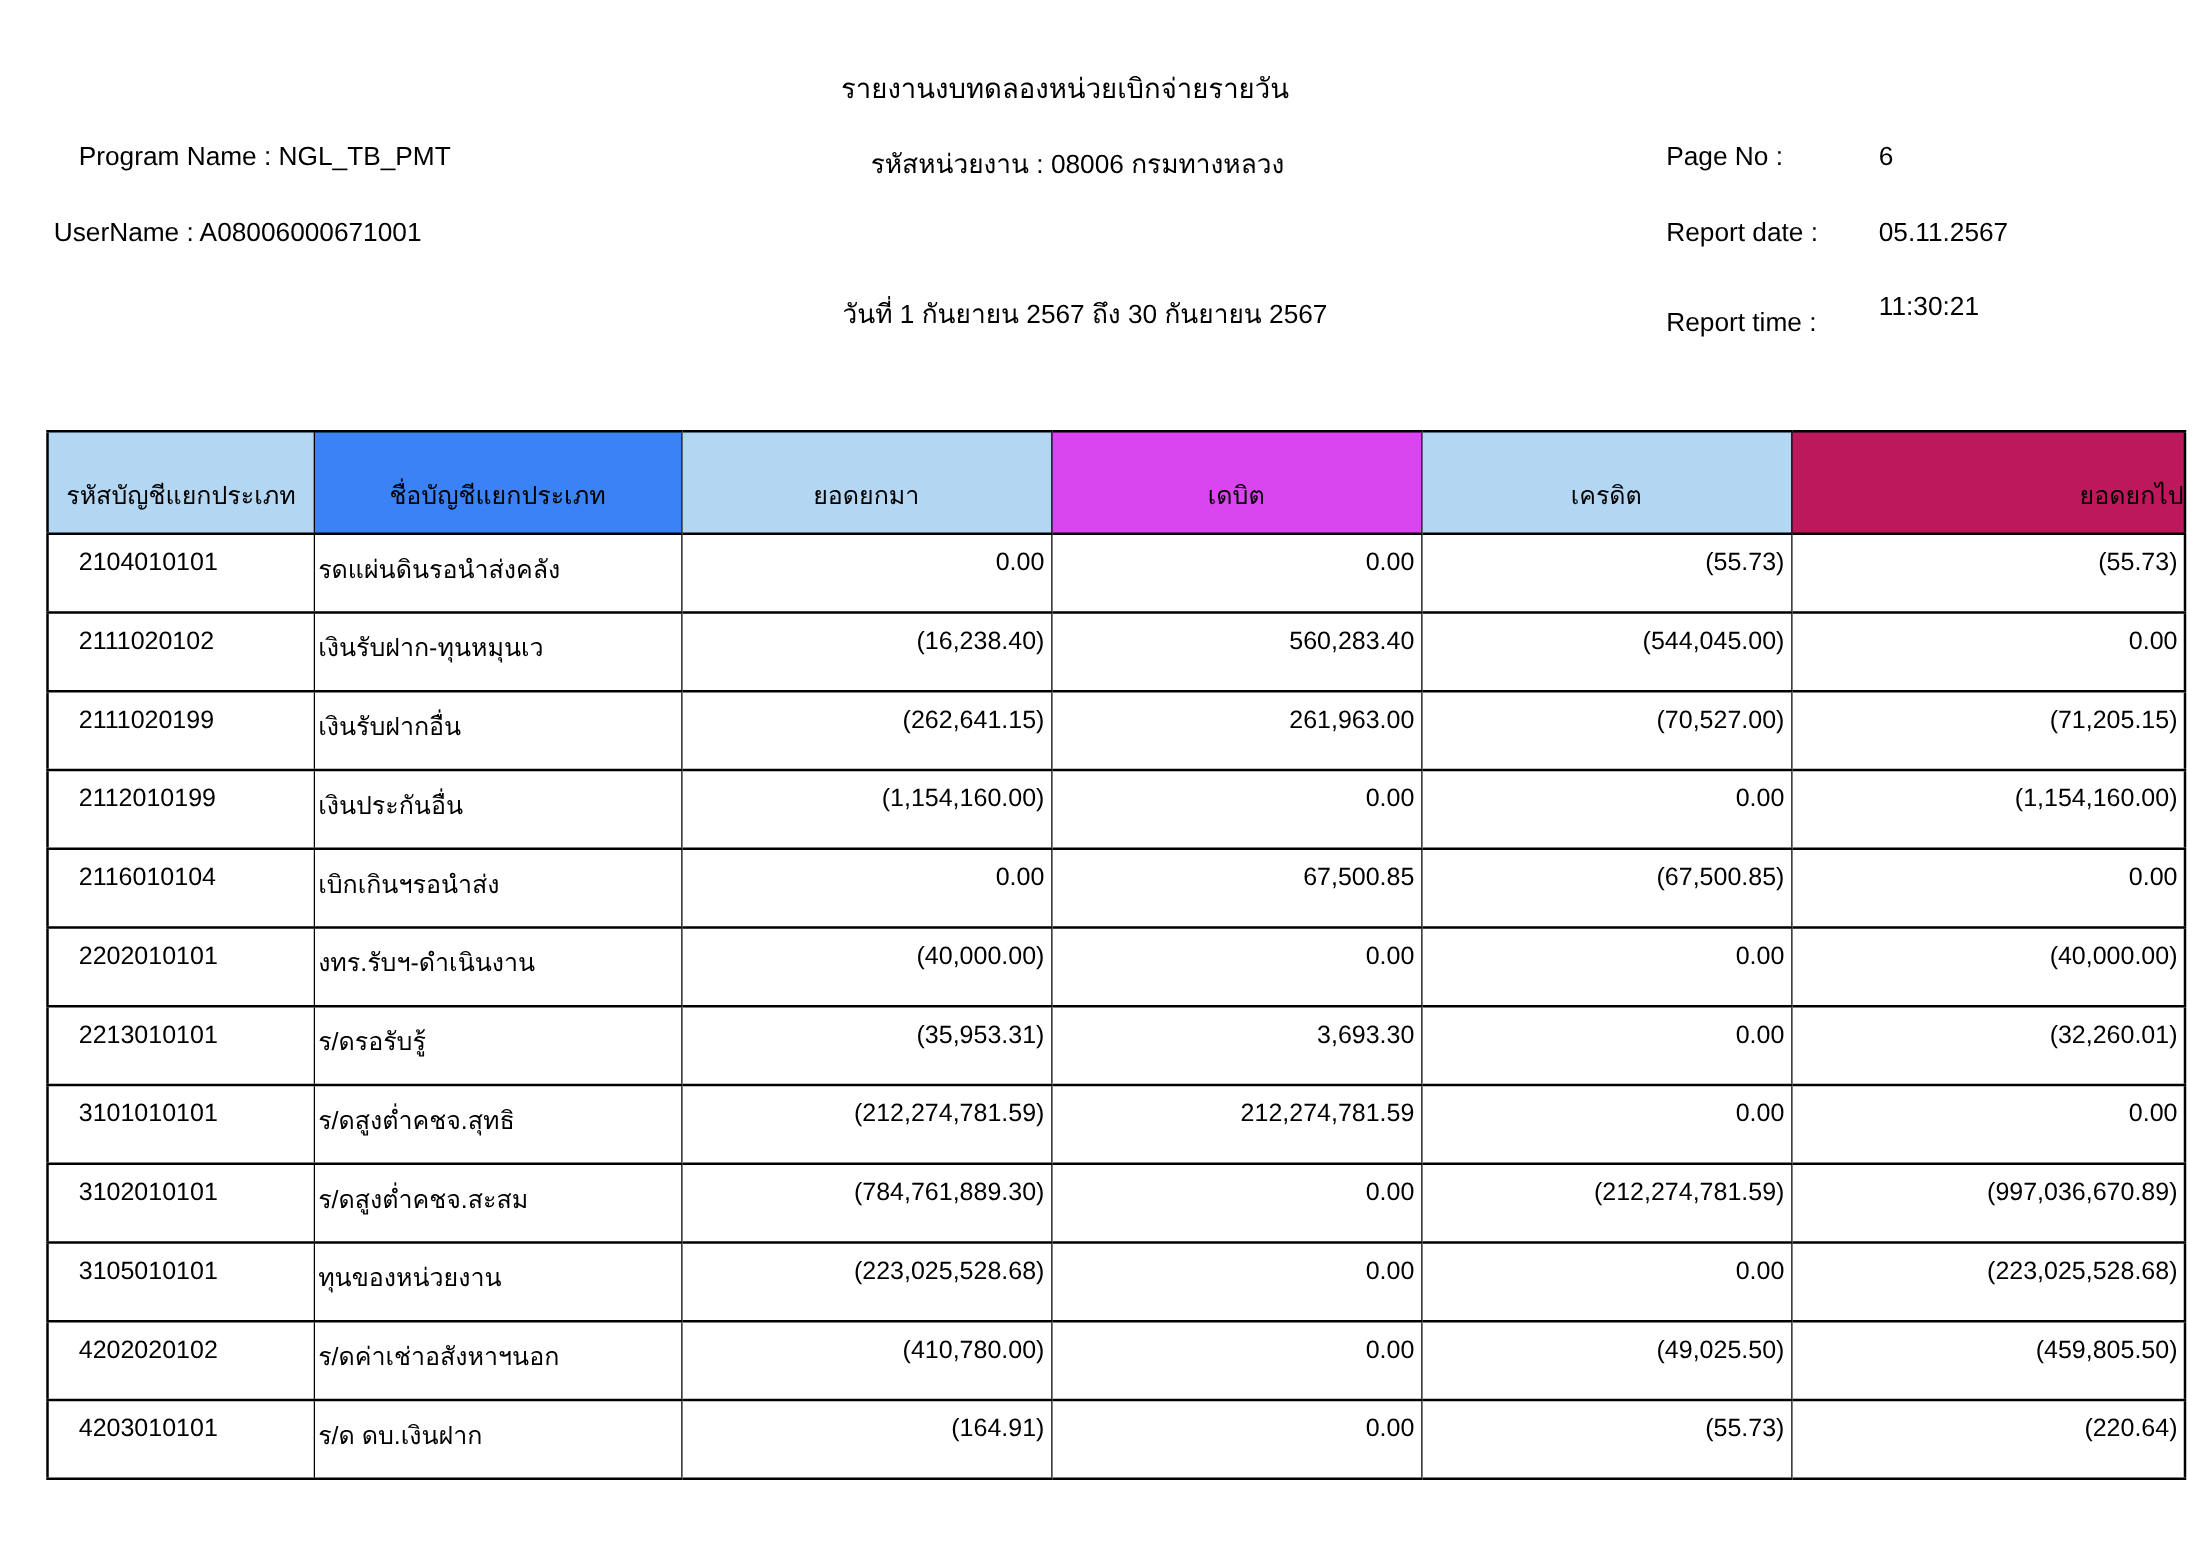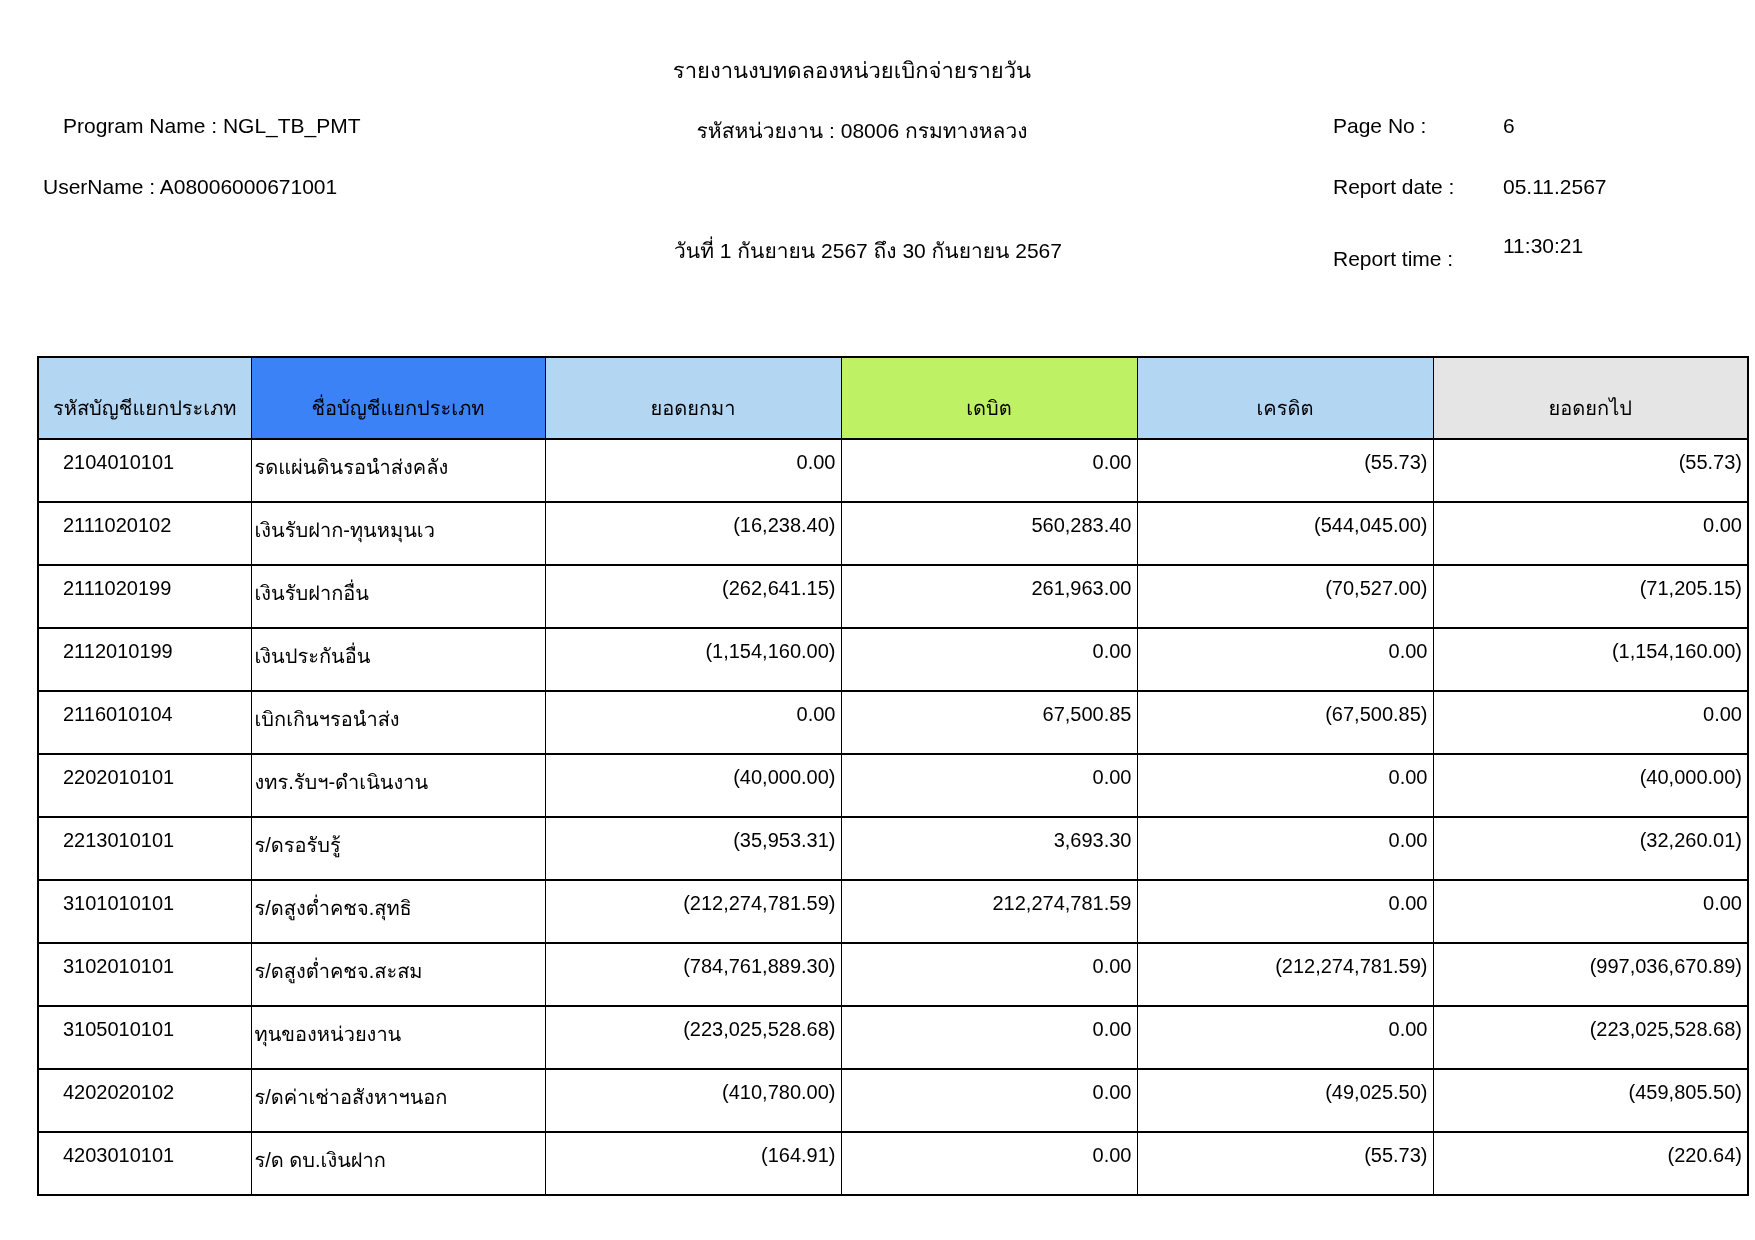--- a/index.html
+++ b/index.html
@@ -15,21 +15,21 @@
     background: #fff;
     overflow: hidden;
   }
   .abs { position: absolute; white-space: nowrap; font-size: 21px; color: #000; }
   .ctr { transform: translateX(-50%); }
   .title { font-size: 22px; }
 
   table.tb {
     position: absolute;
     left: 37px;
-    top: 356px;
+    top: 344px;
     width: 1710px;
     border-collapse: collapse;
     table-layout: fixed;
     font-size: 20px;
   }
   table.tb, table.tb th, table.tb td {
     border: 1px solid #000;
   }
   table.tb { border-width: 2px; }
   table.tb th, table.tb td {
@@ -83,23 +83,23 @@
       <col style="width:296px">
       <col style="width:296px">
       <col style="width:296px">
       <col style="width:315px">
     </colgroup>
     <thead>
       <tr>
         <th style="background: rgb(179, 214, 243);">รหัสบัญชีแยกประเภท</th>
         <th style="background: #3b82f6;">ชื่อบัญชีแยกประเภท</th>
         <th style="background: rgb(179, 214, 243); margin-top: 35px;">ยอดยกมา</th>
-        <th style="background: #bef264;">เดบิต</th>
+        <th style="background: #d946ef;">เดบิต</th>
         <th style="background: rgb(179, 214, 243);">เครดิต</th>
-        <th style="background: #e5e5e5;">ยอดยกไป</th>
+        <th style="background: #be185d; text-align: right;">ยอดยกไป</th>
       </tr>
     </thead>
     <tbody>
         <tr>
           <td>2104010101</td>
           <td>รดแผ่นดินรอนำส่งคลัง</td>
           <td>0.00</td>
           <td>0.00</td>
           <td>(55.73)</td>
           <td>(55.73)</td>

